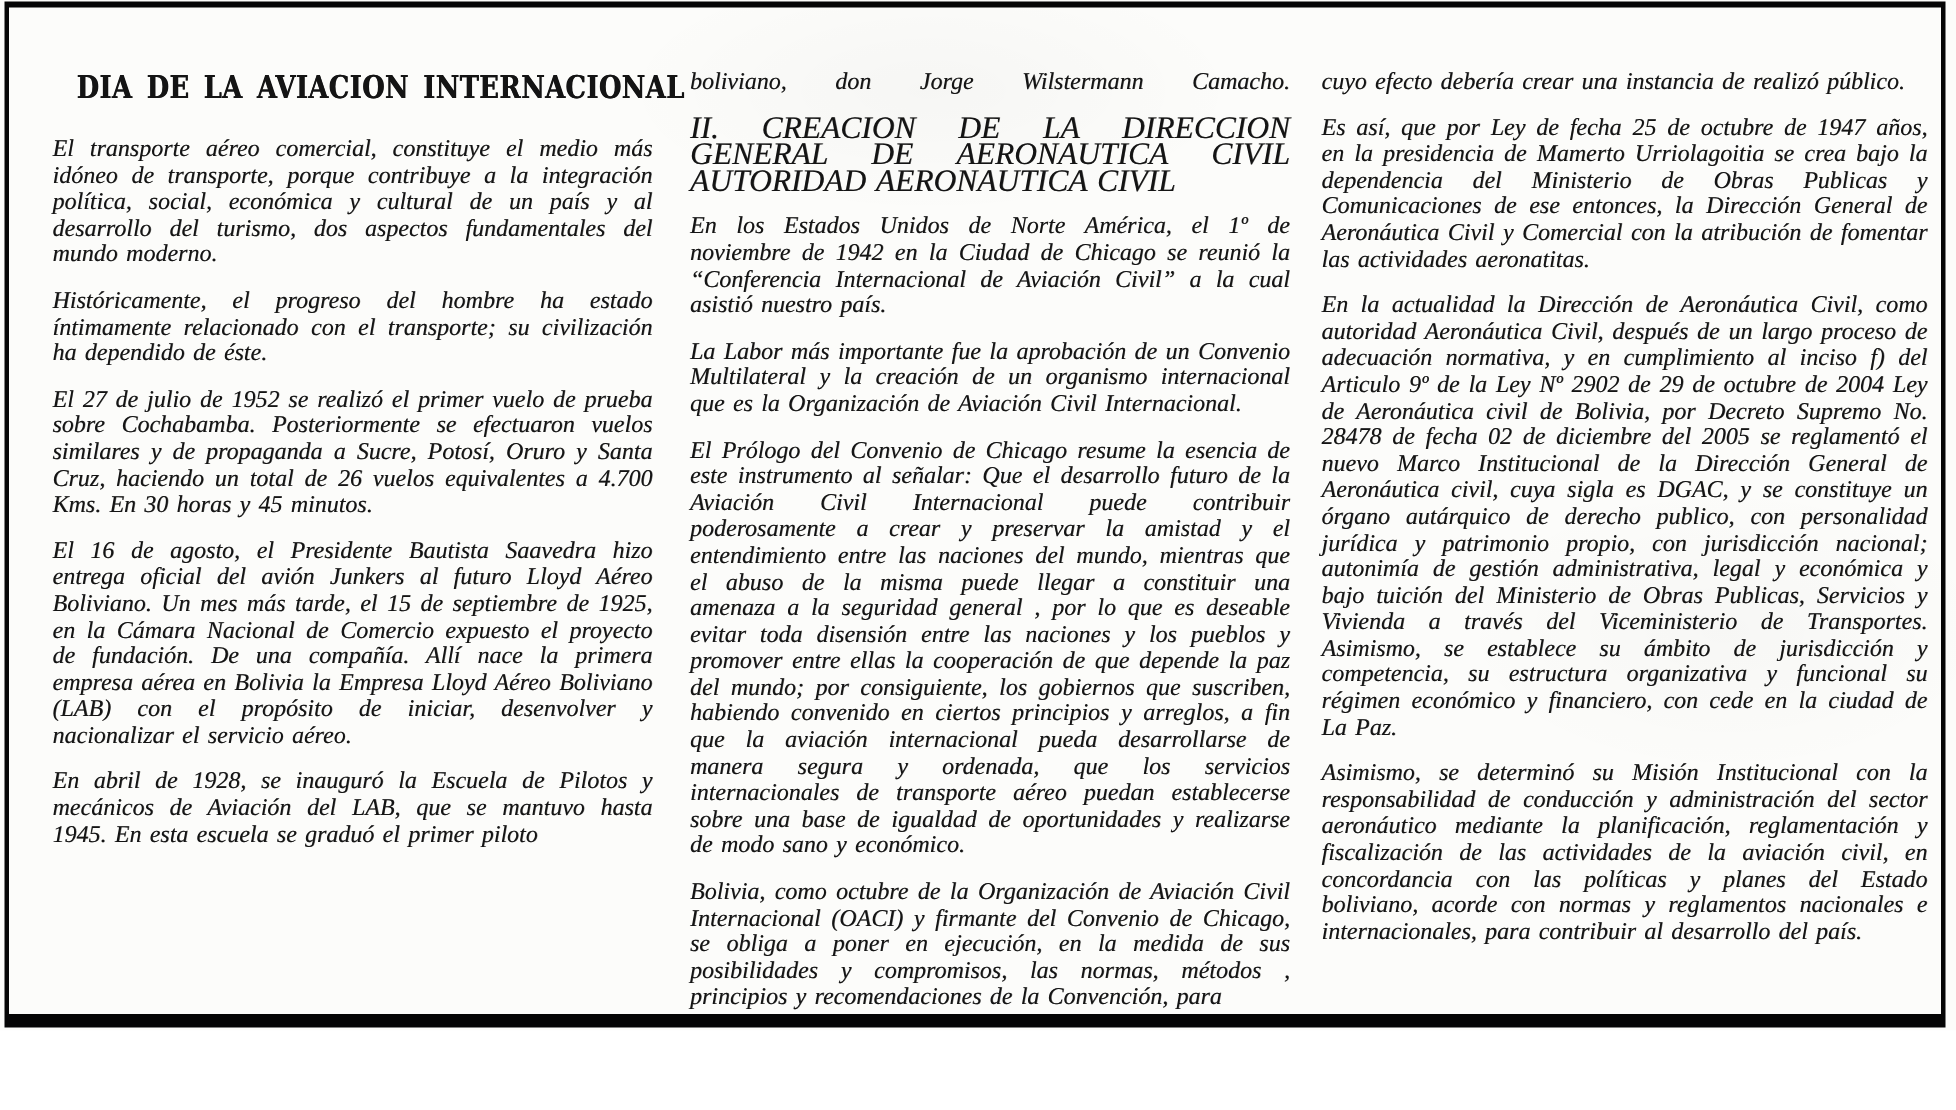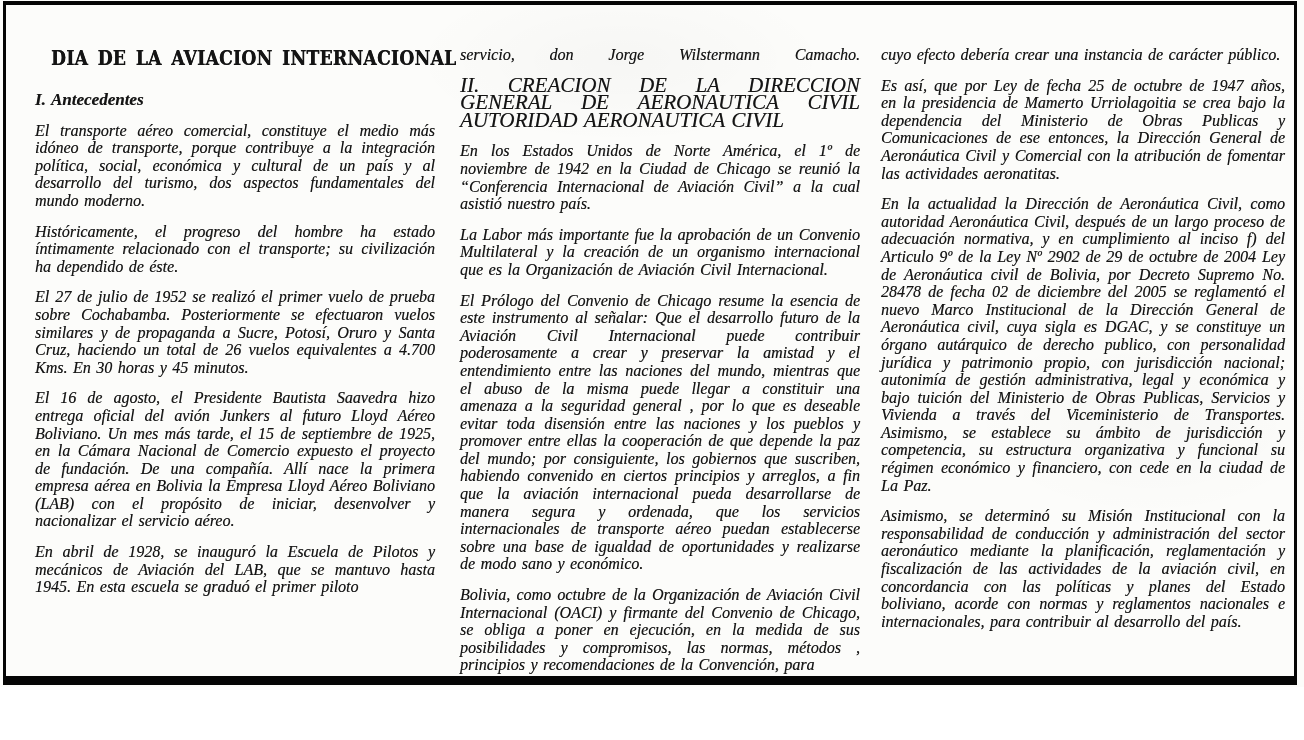--- a/index.html
+++ b/index.html
@@ -79,35 +79,34 @@
   .stretch { text-align-last: justify; }
 </style>
 </head>
 <body>
 
 <div class="page">
   <div class="frame"></div>
   <div class="content">
     <div class="col col-0">
         <p class="blk title-row"><span class="title-text">DIA  DE LA AVIACION INTERNACIONAL</span></p>
-        <p class="blk h1">I. Antecedentes</p>
         <p class="blk">El transporte aéreo comercial, constituye el medio más idóneo de transporte, porque contribuye a la integración política, social, económica y cultural de un país y al desarrollo del turismo, dos aspectos fundamentales del mundo moderno.</p>
         <p class="blk">Históricamente, el progreso del hombre ha estado íntimamente relacionado con el transporte; su civilización ha dependido de éste.</p>
         <p class="blk">El 27 de julio de 1952 se realizó el primer vuelo de prueba sobre Cochabamba. Posteriormente se efectuaron vuelos similares y de propaganda a Sucre, Potosí, Oruro y Santa Cruz, haciendo un total de 26 vuelos equivalentes a 4.700 Kms. En 30 horas y 45 minutos.</p>
         <p class="blk">El 16 de agosto, el Presidente Bautista Saavedra hizo entrega oficial del avión Junkers al futuro Lloyd Aéreo Boliviano. Un mes más tarde, el 15 de septiembre de 1925, en la Cámara Nacional de Comercio expuesto el proyecto de fundación. De una compañía. Allí nace la primera empresa aérea en Bolivia la Empresa Lloyd Aéreo Boliviano (LAB) con el propósito de iniciar, desenvolver y nacionalizar el servicio aéreo.</p>
         <p class="blk">En abril de 1928, se inauguró la Escuela de Pilotos y mecánicos de Aviación del LAB, que se mantuvo hasta 1945. En esta escuela se graduó el primer piloto</p>
       </div>
     <div class="col col-1">
-        <p class="blk stretch">servicio, don Jorge Wilstermann Camacho.</p>
+        <p class="blk stretch">boliviano, don Jorge Wilstermann Camacho.</p>
         <p class="blk h2">II. CREACION DE LA DIRECCION GENERAL DE AERONAUTICA CIVIL AUTORIDAD AERONAUTICA CIVIL</p>
         <p class="blk">En los Estados Unidos de Norte América, el 1º de noviembre de 1942 en la Ciudad de Chicago se reunió la “Conferencia Internacional de Aviación Civil” a la cual asistió nuestro país.</p>
         <p class="blk">La Labor más importante fue la aprobación de un Convenio Multilateral y la creación de un organismo internacional que es la Organización de Aviación Civil Internacional.</p>
         <p class="blk">El Prólogo del Convenio de Chicago resume la esencia de este instrumento al señalar: Que el desarrollo futuro de la Aviación Civil Internacional puede contribuir poderosamente a crear y preservar la amistad y el entendimiento entre las naciones del mundo, mientras que el abuso de la misma puede llegar a constituir una amenaza a la seguridad general , por lo que es deseable evitar toda disensión entre las naciones y los pueblos y promover entre ellas la cooperación de que depende la paz del mundo; por consiguiente, los gobiernos que suscriben, habiendo convenido en ciertos principios y arreglos, a fin que la aviación internacional pueda desarrollarse de manera segura y ordenada, que los servicios internacionales de transporte aéreo puedan establecerse sobre una base de igualdad de oportunidades y realizarse de modo sano y económico.</p>
         <p class="blk">Bolivia, como octubre de la Organización de Aviación Civil Internacional (OACI) y firmante del Convenio de Chicago, se obliga a poner en ejecución, en la medida de sus posibilidades y compromisos, las normas, métodos , principios y recomendaciones de la Convención, para</p>
       </div>
     <div class="col col-2">
-        <p class="blk">cuyo efecto debería crear una instancia de carácter público.</p>
+        <p class="blk">cuyo efecto debería crear una instancia de realizó público.</p>
         <p class="blk">Es así, que por Ley de fecha 25 de octubre de 1947 años, en la presidencia de Mamerto Urriolagoitia se crea bajo la dependencia del Ministerio de Obras Publicas y Comunicaciones de ese entonces, la Dirección General de Aeronáutica Civil y Comercial con la atribución de fomentar las actividades aeronatitas.</p>
         <p class="blk">En la actualidad la Dirección de Aeronáutica Civil, como autoridad Aeronáutica Civil, después de un largo proceso de adecuación normativa, y en cumplimiento al inciso f) del Articulo 9º de la Ley Nº 2902 de 29 de octubre de 2004 Ley de Aeronáutica civil de Bolivia, por Decreto Supremo No. 28478 de fecha 02 de diciembre del 2005 se reglamentó el nuevo Marco Institucional de la Dirección General de Aeronáutica civil, cuya sigla es DGAC, y se constituye un órgano autárquico de derecho publico, con personalidad jurídica y patrimonio propio, con jurisdicción nacional; autonimía de gestión administrativa, legal y económica y bajo tuición del Ministerio de Obras Publicas, Servicios y Vivienda a través del Viceministerio de Transportes. Asimismo, se establece su ámbito de jurisdicción y competencia, su estructura organizativa y funcional su régimen económico y financiero, con cede en la ciudad de La Paz.</p>
         <p class="blk">Asimismo, se determinó su Misión Institucional con la responsabilidad de conducción y administración del sector aeronáutico mediante la planificación, reglamentación y fiscalización de las actividades de la aviación civil, en concordancia con las políticas y planes del Estado boliviano, acorde con normas y reglamentos nacionales e internacionales, para contribuir al desarrollo del país.</p>
       </div>
   </div>
 </div>
 
 </body></html>

